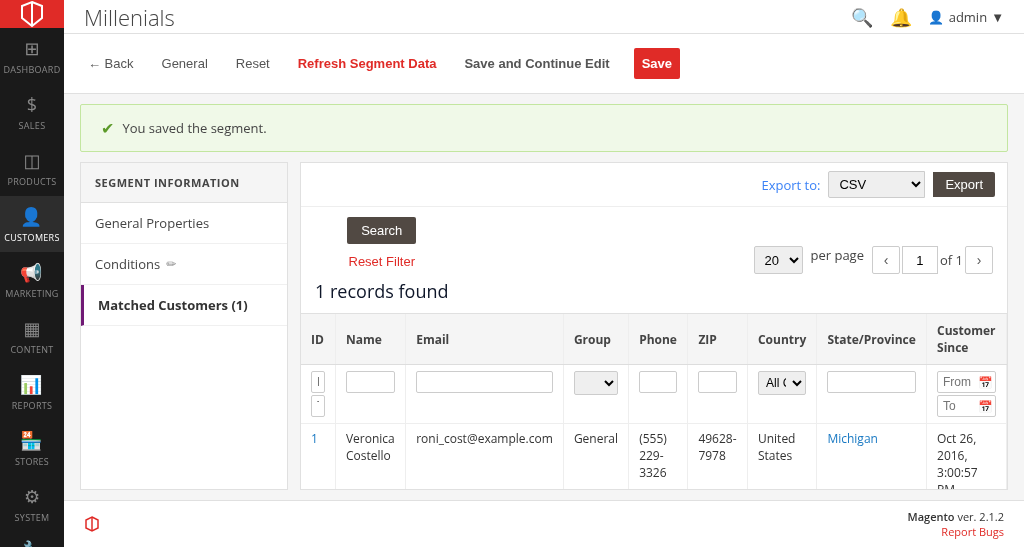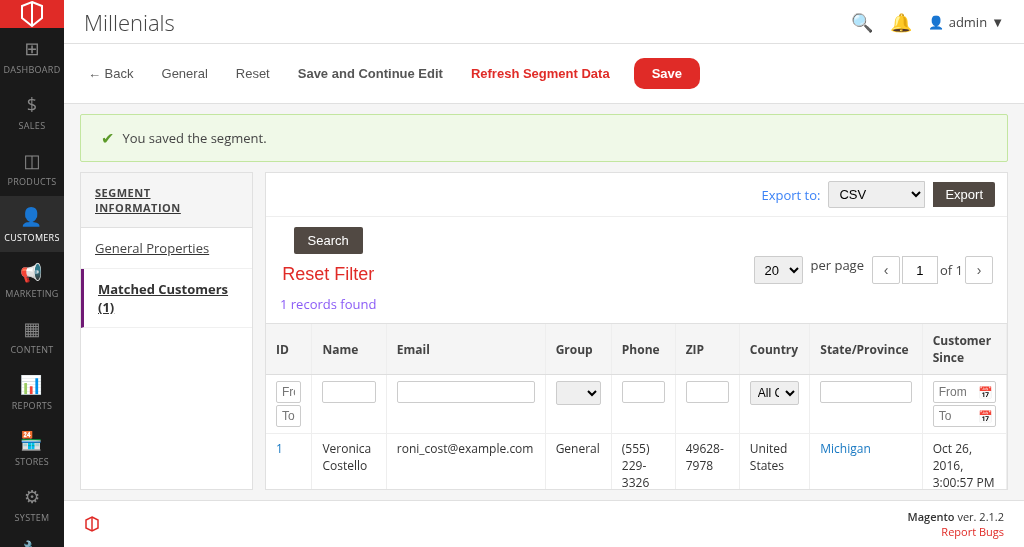--- a/index.html
+++ b/index.html
@@ -45,21 +45,21 @@
       flex: 1;
       display: flex;
       flex-direction: column;
       background: #f5f5f5;
       overflow: hidden;
     }
 
     
     #topbar {
       background: #fff;
-      height: 44px;
+      height: 34px;
       display: flex;
       align-items: center;
       padding: 0 20px;
       border-bottom: 1px solid #e0e0e0;
       justify-content: space-between;
     }
     #topbar-title { font-size: 22px; font-weight: 300; color: #444; }
     #topbar-actions { display: flex; align-items: center; gap: 16px; }
     .topbar-icon { font-size: 18px; color: #666; cursor: pointer; }
     .admin-user { display: flex; align-items: center; gap: 4px; color: #444; cursor: pointer; font-size: 13px; }
@@ -82,25 +82,25 @@
       color: #555;
       display: flex;
       align-items: center;
       gap: 4px;
       padding: 6px 4px;
     }
     .toolbar-btn-primary {
       background: #e02b27;
       color: #fff;
       border: none;
-      padding: 8px 18px;
+      padding: 8px 8px;
       font-size: 13px;
       font-weight: 600;
       cursor: pointer;
-      border-radius: 10px;
+      border-radius: 2px;
     }
     .toolbar-refresh { color: #e02b27; font-weight: 600; }
     .toolbar-save-continue { color: #555; font-weight: 600; }
 
     
     #success-msg {
       background: #f0f9e8;
       border: 1px solid #c3e6a0;
       padding: 12px 20px;
       margin: 10px 16px;
@@ -117,26 +117,25 @@
     #page-body {
       display: flex;
       flex: 1;
       overflow: hidden;
       padding: 0 16px 10px;
       gap: 0;
     }
 
     
     #left-panel {
-      width: 173px;
+      width: 208px;
       background: #fff;
       border: 1px solid #e0e0e0;
       flex-shrink: 0;
       margin-right: 12px;
-      text-decoration: underline;
     }
     #left-panel-title {
       background: #f5f5f5;
       padding: 12px 14px;
       font-size: 11px;
       font-weight: 700;
       text-transform: uppercase;
       color: #444;
       border-bottom: 1px solid #e0e0e0;
       letter-spacing: 0.5px;
@@ -186,26 +185,26 @@
       border: none;
       padding: 6px 14px;
       font-size: 13px;
       cursor: pointer;
       border-radius: 2px;
     }
     .reset-filter-btn {
       background: none;
       border: none;
       color: #e02b27;
-      font-size: 18px;
+      font-size: 13px;
       cursor: pointer;
       font-weight: 500;
       text-align: center;
     }
-    .records-found { font-size: 13px; color: #8b5cf6; }
+    .records-found { font-size: 18px; color: #0f172a; }
     .per-page-select {
       border: 1px solid #ccc;
       padding: 4px 6px;
       font-size: 13px;
       border-radius: 2px;
     }
     .per-page-label { font-size: 13px; color: #444; }
     .pagination-nav { display: flex; align-items: center; gap: 2px; }
     .page-nav-btn {
       border: 1px solid #ccc;
@@ -374,36 +373,40 @@
         <span>admin</span>
         <span>▼</span>
       </div>
     </div>
   </div>
 
   <div id="toolbar">
     <button class="toolbar-btn">← Back</button>
     <button class="toolbar-btn">General</button>
     <button class="toolbar-btn">Reset</button>
+    <button class="toolbar-btn toolbar-refresh">Refresh Segment Data</button>
     <button class="toolbar-btn toolbar-save-continue">Save and Continue Edit</button>
-    <button class="toolbar-btn toolbar-refresh">Refresh Segment Data</button>
     <button class="toolbar-btn-primary">Save</button>
   </div>
 
   <div id="success-msg">
     <span class="check-icon">✔</span>
     <span>You saved the segment.</span>
   </div>
 
   <div id="page-body">
 
     <div id="left-panel">
       <div id="left-panel-title">SEGMENT INFORMATION</div>
       <div class="left-menu-item">
         <span>General Properties</span>
+      </div>
+      <div class="left-menu-item">
+        <span>Conditions</span>
+        <span class="edit-icon">✏</span>
       </div>
       <div class="left-menu-item active">
         <span>Matched Customers (1)</span>
       </div>
     </div>
 
     <div id="right-panel">
 
       <div style="padding: 8px 12px; display: flex; align-items: center; justify-content: flex-end; border-bottom: 1px solid #eee; gap: 8px;">
         <span class="export-label">Export to:</span>

